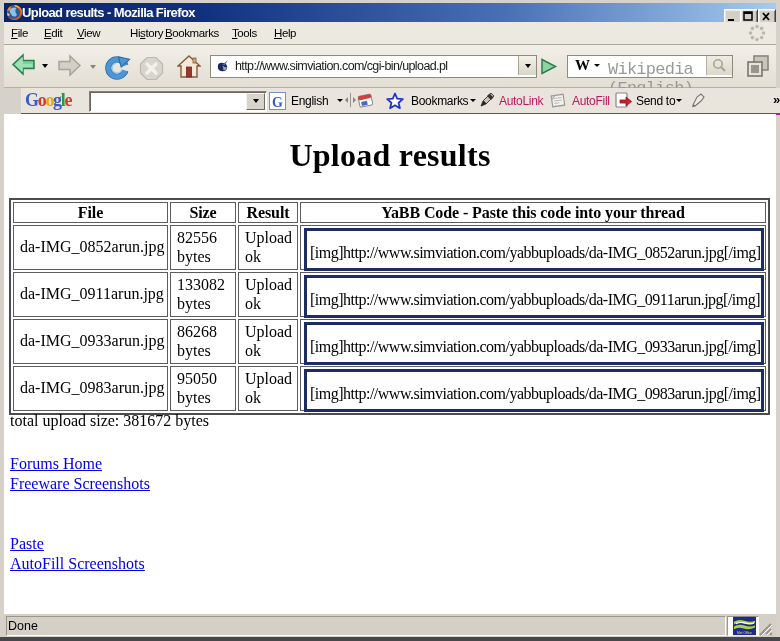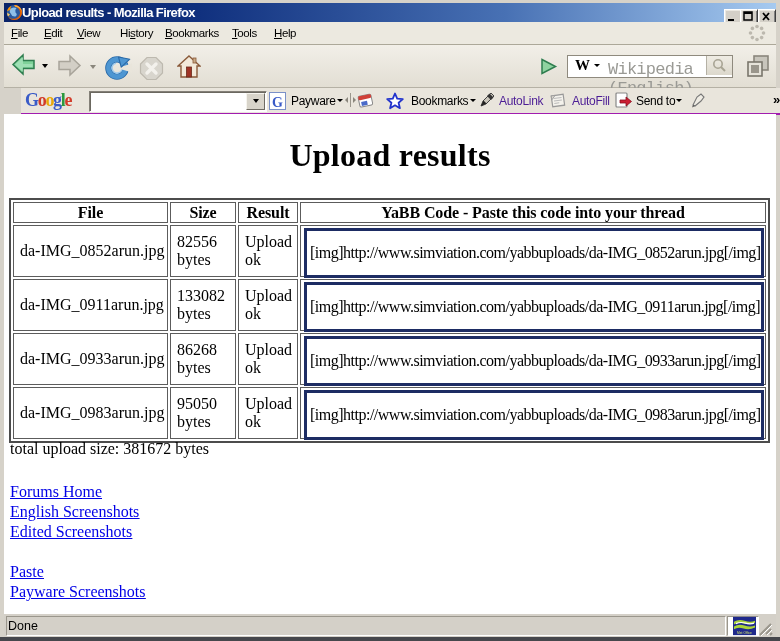--- a/index.html
+++ b/index.html
@@ -31,32 +31,32 @@
 #magbtn{right:0;top:0;width:25px;height:19px;background:linear-gradient(#efece4,#dcd8cc);border-left:1px solid #b5b1a5;}
 .caret{width:0;height:0;border-left:3.5px solid transparent;border-right:3.5px solid transparent;border-top:4px solid #000;}
 
 #googlebar{left:21px;top:88px;width:772px;height:25px;background:#e9e5dc;
   border-bottom:2px solid #a21caf;}
 #gcombo{left:68px;top:3px;width:176px;height:19px;background:#fff;
   border:1px solid;border-color:#848078 #fdfdfb #fdfdfb #848078;box-shadow:inset 1px 1px 0 #6b6860;}
 #gcombobtn{right:1px;top:1px;width:17px;height:15px;background:#d8d4ca;
   border:1px solid;border-color:#f6f4ee #6e6a62 #6e6a62 #f6f4ee;}
 .gtxt{font-size:12px;color:#000;top:6px;letter-spacing:-0.3px;}
-.gtxt.dis{color:#4c1d95;}
+.gtxt.dis{color:#be185d;}
 
 #content{left:4px;top:114px;width:772px;height:499px;background:#fff;overflow:hidden;
   font-family:"Liberation Serif",serif;}
 h1{font-size:32px;font-weight:bold;text-align:center;margin:23px 0 0 0;letter-spacing:0.25px;font-family:"Liberation Serif",serif;}
 table{border-collapse:separate;border-spacing:2px;border:2px solid #4c4c4c;
   margin:24px 0 0 5px;width:761px;table-layout:fixed;box-sizing:border-box;}
 th,td{border:1px solid #5c5c5c;font-size:16px;box-sizing:border-box;}
 th{font-weight:bold;padding:1px;height:21px;line-height:17px;letter-spacing:-0.1px;}
 td{padding:1px 1px 1px 6px;line-height:18.5px;}
 td.yabb{padding:2px 1px 0 3px;}
-.yinput{display:block;width:100%;height:50px;margin-bottom:-2px;border:3px solid #1d2c63;background:#fff;
+.yinput{display:block;width:100%;height:43px;margin-bottom:-2px;border:3px solid #1d2c63;background:#fff;
   box-sizing:border-box;font-size:16px;font-family:"Liberation Serif",serif;
   line-height:43px;padding:0 0 0 3px;white-space:nowrap;overflow:hidden;letter-spacing:-0.5px;}
 #total{margin:-3px 17px 0 6px;font-size:16px;}
 #links{margin:24px 0 12px 6px;font-size:16px;line-height:20px;text-decoration:underline;}
 #links a{color:#0000e6;text-decoration:underline;}
 
 #statusbar{left:4px;top:613px;width:772px;height:24px;background:#d4d0c8;
   border-top:1px solid #fff;}
 #statusbar .panel{position:absolute;top:2px;bottom:2px;border:1px solid;border-color:#9a968c #fff #fff #9a968c;}
 #done{left:4px;top:5px;font-size:12.5px;color:#000;}
@@ -91,21 +91,21 @@
   <div class="abs winbtn" style="left:754px;">
     <svg width="16" height="14">
         <path d="M4 3 L10 10 M10 3 L4 10" stroke="#000" stroke-width="1.8"></path>
       </svg></div>
 </div>
 
 <div class="abs" id="menubar">
   <span class="abs menuitem" style="left:7px"><u>F</u>ile</span>
   <span class="abs menuitem" style="left:40px"><u>E</u>dit</span>
   <span class="abs menuitem" style="left:73px"><u>V</u>iew</span>
-  <span class="abs menuitem" style="left:116px">Hi<u>s</u>tory</span>
+  <span class="abs menuitem" style="left:126px">Hi<u>s</u>tory</span>
   <span class="abs menuitem" style="left:161px"><u>B</u>ookmarks</span>
   <span class="abs menuitem" style="left:228px"><u>T</u>ools</span>
   <span class="abs menuitem" style="left:270px"><u>H</u>elp</span>
   <svg class="abs" style="left:744px;top:2px" width="18" height="18" viewBox="0 0 18 18">
     <g fill="#bcb8ae">
         <circle cx="9" cy="2.5" r="1.8"></circle>
         <circle cx="13.6" cy="4.4" r="1.8"></circle>
         <circle cx="15.5" cy="9" r="1.8"></circle>
         <circle cx="13.6" cy="13.6" r="1.8"></circle>
         <circle cx="9" cy="15.5" r="1.8"></circle>
@@ -141,20 +141,31 @@
     <path d="M8 1.5 L17 1.5 L23.5 8 L23.5 17 L17 23.5 L8 23.5 L1.5 17 L1.5 8 Z" fill="#d8d5cd" stroke="#bdb9af" stroke-width="1.2"></path>
     <path d="M8 8 L17 17 M17 8 L8 17" stroke="#f3f1ec" stroke-width="3.4" stroke-linecap="round"></path>
   </svg>
 
   <svg class="abs" style="left:173px;top:10px" width="24" height="23" viewBox="0 0 24 23">
     <path d="M12 1 L23 11 L20 11 L20 22 L4 22 L4 11 L1 11 Z" fill="#f3e9d9" stroke="#8a5a3a" stroke-width="1.4"></path>
     <rect x="16" y="3" width="3" height="5" fill="#c9a884" stroke="#8a5a3a" stroke-width="0.8"></rect>
     <rect x="9.5" y="12" width="5" height="10" fill="#a03325" stroke="#6a2a1a" stroke-width="0.8"></rect>
   </svg>
 
+  <div class="abs" id="urlbar">
+    <svg class="abs" style="left:5px;top:3px" width="14" height="14" viewBox="0 0 15 15">
+      <path d="M2 8 Q2 4 6 4 Q11 4 12 8 Q12 13 7 13 Q2 13 2 8" fill="#1b2a5e"></path>
+      <path d="M7 6 L13 1 L9 7 Z" fill="#5a6a8a"></path>
+      <path d="M7 7 Q9 9 12 9 Q11 12 8 12 Z" fill="#8fa0c0"></path>
+    </svg>
+    <span class="abs" id="urltext">http://www.simviation.com/cgi-bin/upload.pl</span>
+    <div class="abs" id="urldrop">
+        <div class="caret" style="margin:8px auto 0"></div>
+      </div>
+  </div>
 
   <svg class="abs" style="left:535px;top:13px" width="19" height="17" viewBox="0 0 19 17">
     <path d="M3 1.5 L16.5 8.5 L3 15.5 Z" fill="#8fd3a0" stroke="#2e7d4f" stroke-width="1.5"></path>
   </svg>
 
   <div class="abs" id="searchbox">
     <span class="abs" style="left:7px;top:1px;font-family:'Liberation Serif',serif;font-weight:bold;font-size:15px;">W</span>
     <div class="abs caret" style="left:26px;top:8px;border-left-width:3px;border-right-width:3px;border-top-width:3.5px"></div>
     <span class="abs" id="searchtext">Wikipedia (English)</span>
     <div class="abs" id="magbtn">
@@ -177,21 +188,21 @@
     <span style="color:#3a5bc7">G</span><span style="color:#d23c2a">o</span><span style="color:#e8a80c">o</span><span style="color:#3a5bc7">g</span><span style="color:#2b9a3e">l</span><span style="color:#d23c2a">e</span></span>
   <div class="abs" id="gcombo">
     <div class="abs" id="gcombobtn">
         <div class="caret" style="margin:5px auto 0"></div>
       </div>
   </div>
 
   <div class="abs" style="left:248px;top:4px;width:15px;height:16px;background:#fff;border:1px solid #7a90c8;">
     <span style="font-family:'Liberation Serif',serif;font-weight:bold;color:#3a5bc7;font-size:14px;margin-left:2px;">G</span>
   </div>
-  <span class="abs gtxt" style="left:270px">Payware</span>
+  <span class="abs gtxt" style="left:270px">English</span>
   <div class="abs caret" style="left:316px;top:11px;border-top-width:3.5px"></div>
   <div class="abs" style="left:329px;top:5px;width:1px;height:14px;background:#9a968c"></div>
   <div class="abs" style="left:324px;top:9px;width:0;height:0;border-top:3px solid transparent;border-bottom:3px solid transparent;border-right:3px solid #8a867c"></div>
   <div class="abs" style="left:332px;top:9px;width:0;height:0;border-top:3px solid transparent;border-bottom:3px solid transparent;border-left:3px solid #8a867c"></div>
 
   <svg class="abs" style="left:336px;top:4px" width="18" height="17" viewBox="0 0 18 17">
     <g transform="rotate(-12 9 9)">
         <rect x="2" y="3" width="13" height="11" rx="1.5" fill="#fff" stroke="#888" stroke-width="1"></rect>
     <rect x="2" y="3" width="13" height="4" rx="1.5" fill="#d04038"></rect>
     <rect x="4" y="9" width="6" height="4" fill="#4a6ac8"></rect>
@@ -280,25 +291,25 @@
           <td>Upload ok</td>
         <td class="yabb">
             <div class="yinput">[img]http://www.simviation.com/yabbuploads/da-IMG_0983arun.jpg[/img]</div>
           </td>
         </tr>
   </tbody>
     </table>
   <div id="total">total upload size: 381672 bytes</div>
   <div id="links">
     <a href="#">Forums Home</a><br>
-    <a href="#">English Screenshots</a><br>
-    <a href="#">Edited Screenshots</a><br>
+    <a href="#">Freeware Screenshots</a><br>
+    <br>
     <br>
     <a href="#">Paste</a><br>
-    <a href="#">Payware Screenshots</a>
+    <a href="#">AutoFill Screenshots</a>
   </div>
 </div>
 
 <div class="abs" id="statusbar">
   <div class="panel" style="left:2px;width:718px"></div>
   <span class="abs" id="done">Done</span>
   <div class="panel" style="left:723px;width:30px;background:#fff"></div>
   <svg class="abs" style="left:729px;top:2px" width="23" height="20" viewBox="0 0 24 19">
     <rect width="24" height="19" fill="#202a8c"></rect>
     <path d="M1 5 Q6 2 12 4 T23 4 L23 6 Q17 9 11 7 T1 8 Z" fill="#aad438"></path>

